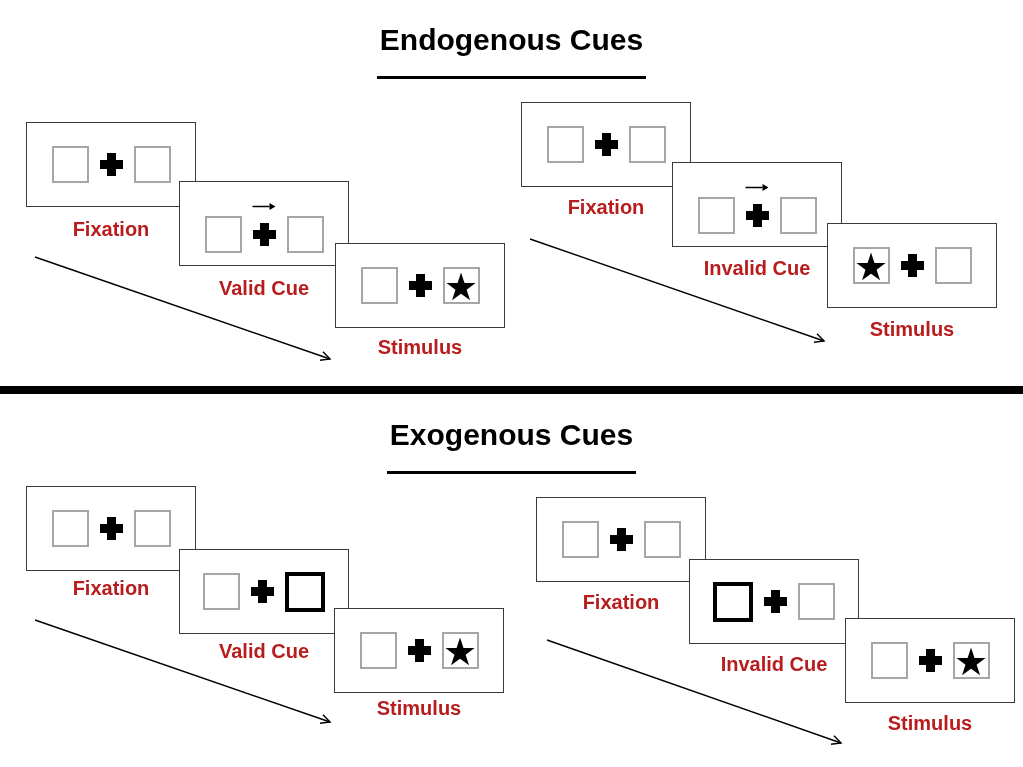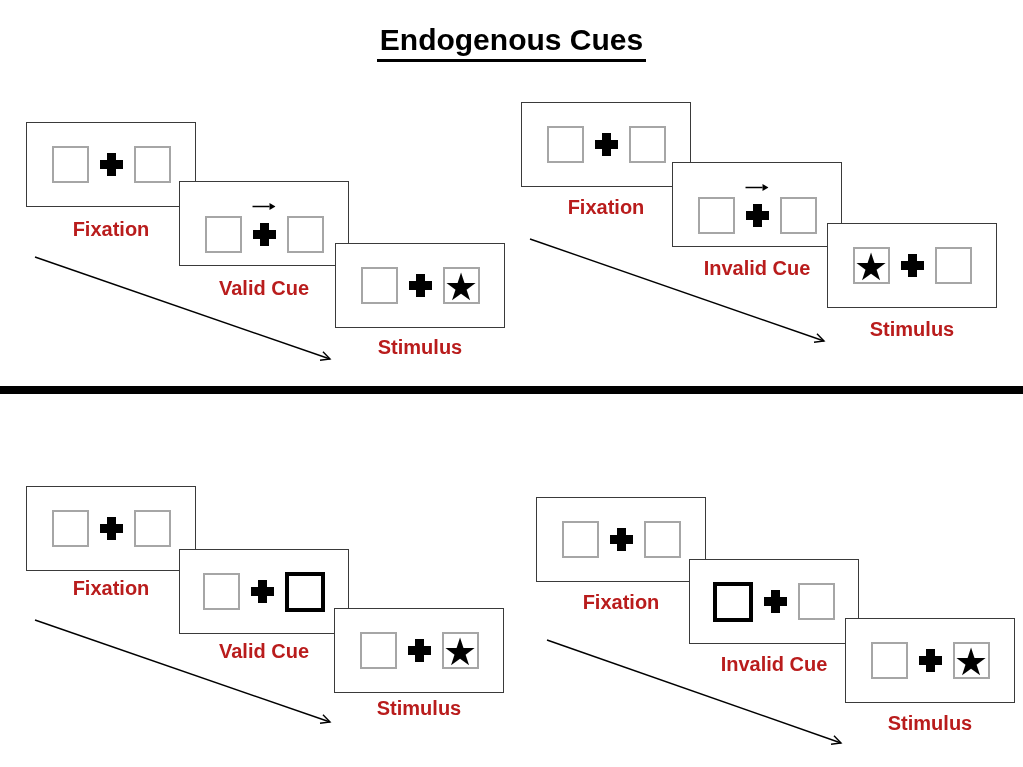--- a/index.html
+++ b/index.html
@@ -3,21 +3,21 @@
 <meta charset="utf-8">
 <style>
   html,body{margin:0;padding:0;background:#ffffff;}
   body{width:1023px;height:767px;position:relative;overflow:hidden;
        font-family:"Liberation Sans",sans-serif;color:#000;}
   .stage{position:absolute;left:0;top:0;width:1023px;height:767px;background:#fff;}
   .group{position:absolute;left:0;top:0;width:0;height:0;overflow:visible;}
 
   .title{position:absolute;left:0;width:1023px;text-align:center;}
   .title span{display:inline-block;font-weight:bold;font-size:30px;line-height:32px;
-              border-bottom:3px solid #000;padding:0 3px 3px;letter-spacing:0px;}
+              border-bottom:3px solid #000;padding:0 3px 20px;letter-spacing:0px;}
 
   .divider{position:absolute;left:0;top:386px;width:1023px;height:8px;background:#000;}
 
   .panel{position:absolute;width:170px;height:85px;background:#fff;
          border:1px solid #3a3a3a;box-sizing:border-box;}
   .boxrow{display:flex;align-items:center;justify-content:center;gap:11px;height:100%;}
   .boxrow.shift{transform:translateY(11px);}
   .box{width:37px;height:37px;border:2px solid #a6a6a6;box-sizing:border-box;background:#fff;
        display:flex;align-items:center;justify-content:center;flex:0 0 auto;}
   .box.bold{width:40px;height:40px;border:4px solid #000;}
@@ -119,20 +119,23 @@
         </div>
         <div class="plus"></div>
         <div class="box"></div>
       </div>
     </div>
     <div class="plabel" style="left:827px;top:318px">Stimulus</div>
   </div>
 
   <div class="divider"></div>
 
+  <div class="title" style="top:419px">
+    <span>Exogenous Cues</span>
+  </div>
 
   <div class="group">
     <div class="panel" style="left:26px;top:486px">
       <div class="boxrow">
         <div class="box"></div>
         <div class="plus"></div>
         <div class="box"></div>
       </div>
     </div>
     <div class="plabel" style="left:26px;top:577px">Fixation</div>

